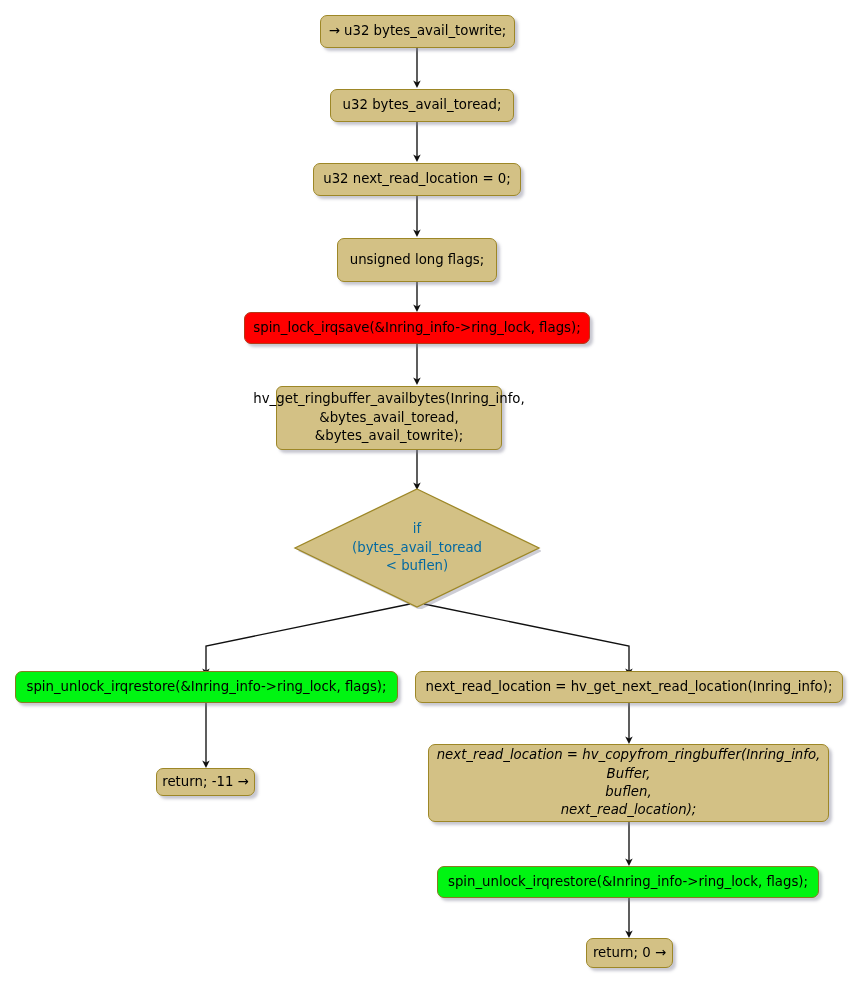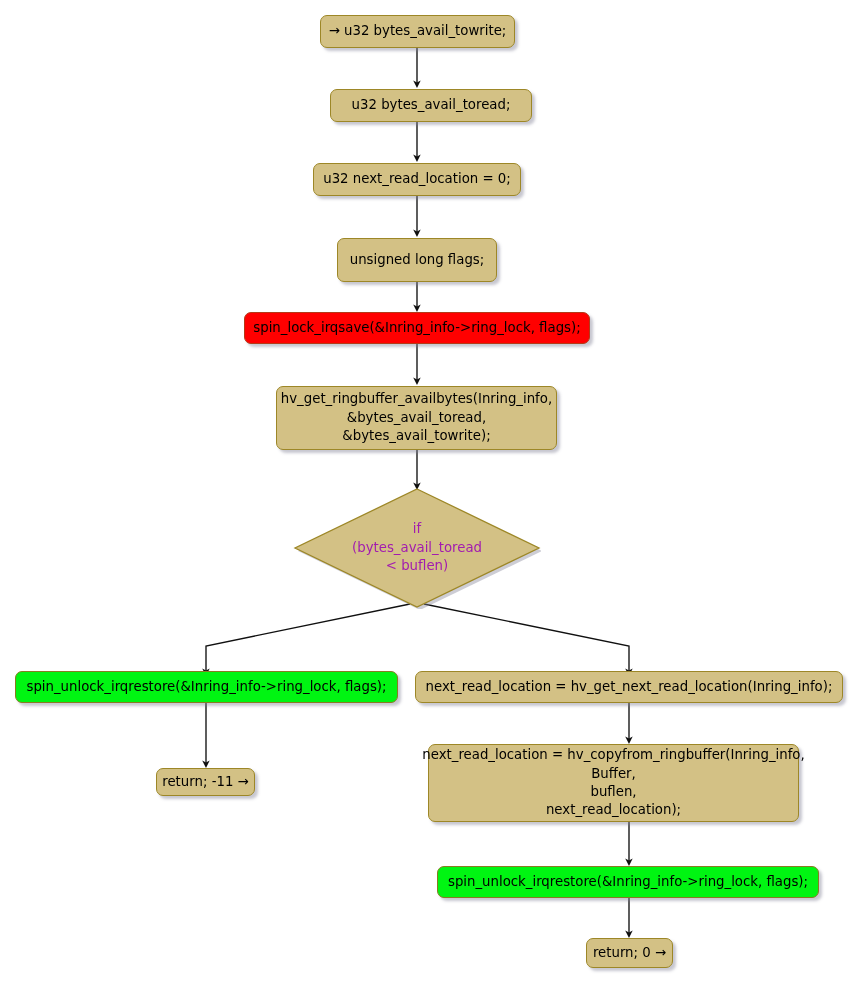--- a/index.html
+++ b/index.html
@@ -58,21 +58,21 @@
     left: 0;
     top: 0;
     width: 100%;
     height: 100%;
     display: flex;
     align-items: center;
     justify-content: center;
     text-align: center;
     font-size: 13.3px;
     line-height: 1.38;
-    color: #a21caf;
+    color: #0369a1;
     white-space: pre;
     pointer-events: none;
   }
 </style>
 </head>
 <body>
 
 <div id="canvas">
 
   <svg class="edges" viewBox="0 0 858 986" xmlns="http://www.w3.org/2000/svg">
@@ -94,37 +94,37 @@
       <line x1="629" y1="703" x2="629" y2="740"></line>
       <line x1="629" y1="822" x2="629" y2="862"></line>
       <line x1="629" y1="894" x2="629" y2="934"></line>
     </g>
   </svg>
 
   <div class="node proc" style="left:320px; top:15px; width:195px; height:33px;">
     <span>→ u32 bytes_avail_towrite;</span>
   </div>
 
-  <div class="node proc" style="left:330px; top:89px; width:202px; height:33px;text-align:right;">
+  <div class="node proc" style="left:330px; top:89px; width:184px; height:33px;text-align:right;">
     <span>u32 bytes_avail_toread;</span>
   </div>
 
   <div class="node proc" style="left:313px; top:163px; width:208px; height:33px;">
     <span>u32 next_read_location = 0;</span>
   </div>
 
   <div class="node proc" style="left:337px; top:238px; width:160px; height:44px;">
     <span>unsigned long flags;</span>
   </div>
 
   <div class="node danger" style="left:244px; top:312px; width:346px; height:32px;">
     <span>spin_lock_irqsave(&amp;Inring_info-&gt;ring_lock, flags);</span>
   </div>
 
-  <div class="node proc" style="left:276px; top:386px; width:281px; height:64px;">
+  <div class="node proc" style="left:276px; top:386px; width:226px; height:64px;border-radius:6px;">
     <span>hv_get_ringbuffer_availbytes(Inring_info,
 &amp;bytes_avail_toread,
 &amp;bytes_avail_towrite);</span>
   </div>
 
   <div class="diamond-wrap" style="left:293px; top:487px; width:248px; height:122px;">
     <svg width="248" height="122" viewBox="0 0 248 122" xmlns="http://www.w3.org/2000/svg">
       <polygon points="127,5 249,64 127,123 5,64" fill="rgba(130,130,150,0.40)"></polygon>
       <polygon points="124,2 246,61 124,120 2,61" fill="#d3c185" stroke="#9d8727" stroke-width="1.3"></polygon>
     </svg>
@@ -138,21 +138,21 @@
   </div>
 
   <div class="node proc" style="left:415px; top:671px; width:428px; height:32px;">
     <span>next_read_location = hv_get_next_read_location(Inring_info);</span>
   </div>
 
   <div class="node term" style="left:156px; top:768px; width:99px; height:28px;">
     <span>return; -11 →</span>
   </div>
 
-  <div class="node proc" style="left:428px; top:744px; width:371px; height:78px;">
+  <div class="node proc" style="left:428px; top:744px; width:401px; height:78px;font-style:italic;">
     <span>next_read_location = hv_copyfrom_ringbuffer(Inring_info,
 Buffer,
 buflen,
 next_read_location);</span>
   </div>
 
   <div class="node ok" style="left:437px; top:866px; width:382px; height:32px;">
     <span>spin_unlock_irqrestore(&amp;Inring_info-&gt;ring_lock, flags);</span>
   </div>
 

